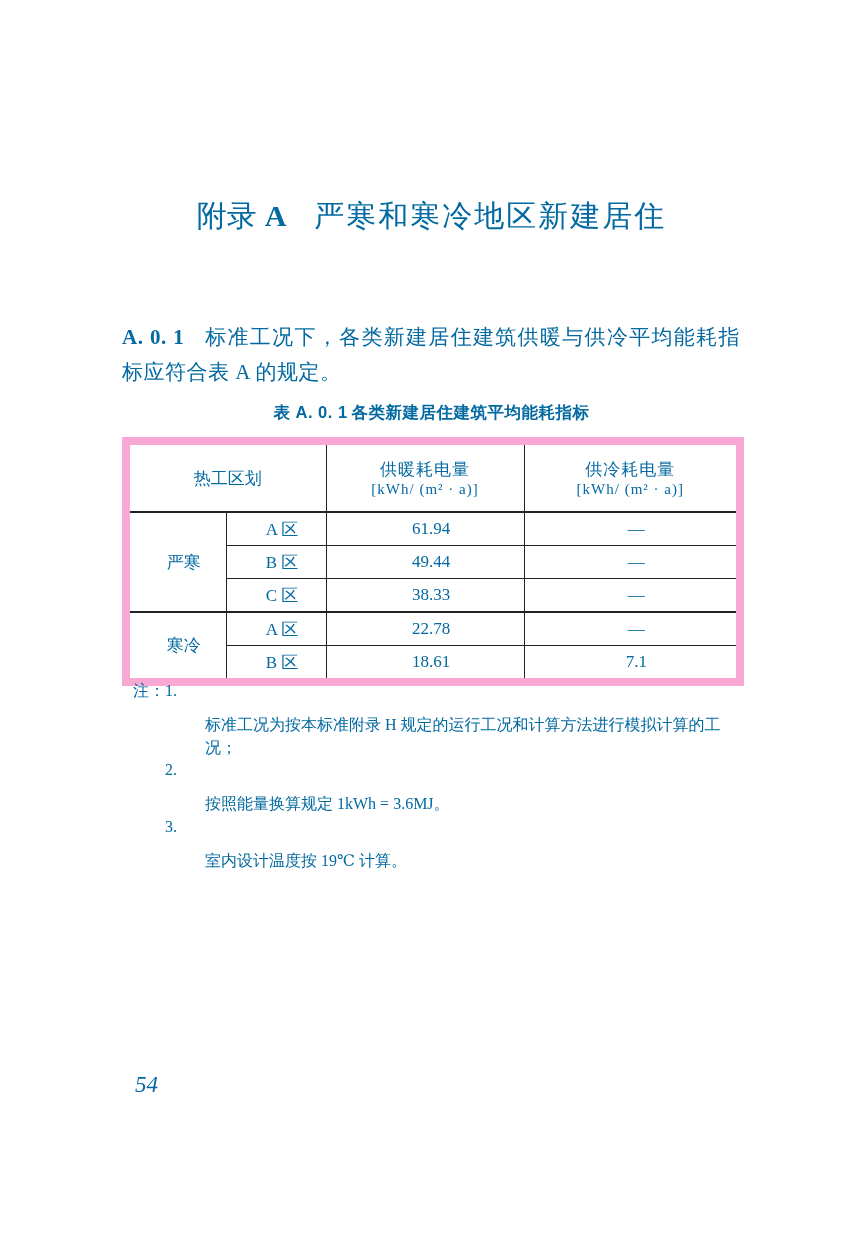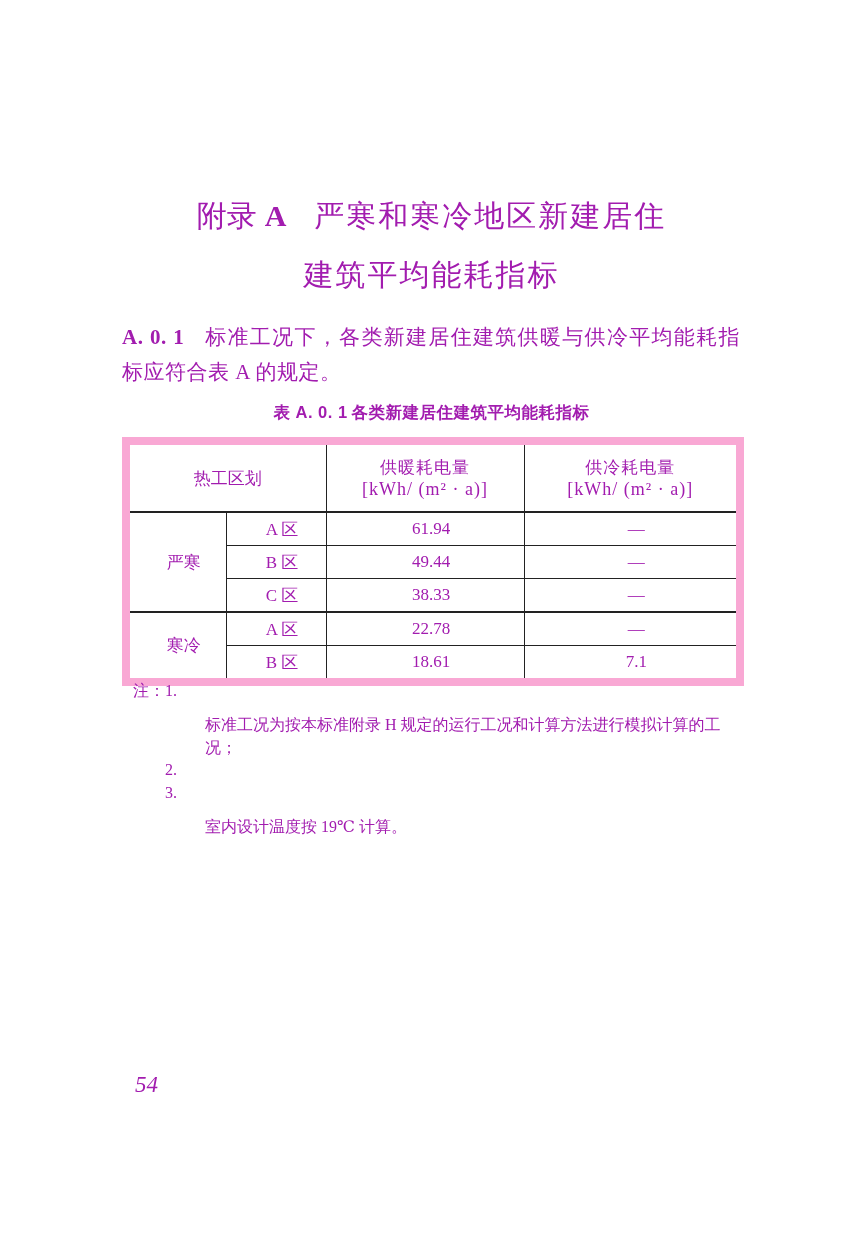--- a/index.html
+++ b/index.html
@@ -1,20 +1,20 @@
 <!DOCTYPE html>
 <html><head>
 <meta charset="utf-8">
 <style>
   html,body{margin:0;padding:0;background:#ffffff;}
   .page{
     position:relative;
     width:863px;height:1218px;
     background:#ffffff;
-    color:#a21caf;
+    color:#0369a1;
     font-family:"Liberation Serif","DejaVu Serif",serif;
     overflow:hidden;
     border-radius:29px;
   }
   
   .doc-title{
     position:absolute;top:186px;left:0;width:100%;
     text-align:center;margin:0;
     font-size:30px;font-weight:400;line-height:59px;
   }
@@ -45,21 +45,21 @@
     font-size:17px;
   }
   table.energy td{
     border:1px solid #222;
     text-align:center;vertical-align:middle;
     padding:0;
   }
   tr.head-row td{border-bottom-width:2px;height:66px;}
   tr.body-row td{height:32px;padding-left:12px;}
   tr.group-start td{border-top-width:2px;}
-  .unit-line{font-size:18px;margin-top:0;letter-spacing:1px;}
+  .unit-line{font-size:15px;margin-top:0;letter-spacing:1px;}
   .hdr-name{letter-spacing:1px;}
   
   .notes{
     position:absolute;top:680px;left:133px;width:612px;
     font-size:16px;line-height:22.5px;
   }
   .note-row{display:grid;grid-template-columns:32px 40px 524px;}
   .note-label{white-space:nowrap;}
   .note-num{}
   .note-text{text-align:left;margin-top:34px;}
@@ -72,21 +72,20 @@
 </head>
 <body>
 
 <div class="page">
 
   <h1 class="doc-title">
     <span class="title-line1">
       <span>附录</span><span class="title-letter">A</span><span class="title-rest">严寒和寒冷地区新建居住</span>
     </span>
     <br>
-    <span class="title-line2">建筑平均能耗指标</span>
   </h1>
 
   <p class="clause">
     <span class="clause-label">A. 0. 1</span><span>标准工况下，各类新建居住建筑供暖与供冷平均能耗指标应符合表 A 的规定。</span>
   </p>
 
   <div class="tbl-caption">
     <span>表 A. 0. 1</span><span class="cap-text">各类新建居住建筑平均能耗指标</span>
   </div>
 
@@ -143,20 +142,21 @@
 
   <div class="notes">
     <div class="note-row">
       <span class="note-label">注：</span>
       <span class="note-num">1.</span>
       <span class="note-text">标准工况为按本标准附录 H 规定的运行工况和计算方法进行模拟计算的工况；</span>
     </div>
     <div class="note-row">
       <span class="note-label"></span>
       <span class="note-num">2.</span>
+      <span class="note-text">按照能量换算规定 1kWh = 3.6MJ。</span>
     </div>
     <div class="note-row">
       <span class="note-label"></span>
       <span class="note-num">3.</span>
       <span class="note-text">室内设计温度按 19℃ 计算。</span>
     </div>
   </div>
 
   <div class="page-num">54</div>
 

